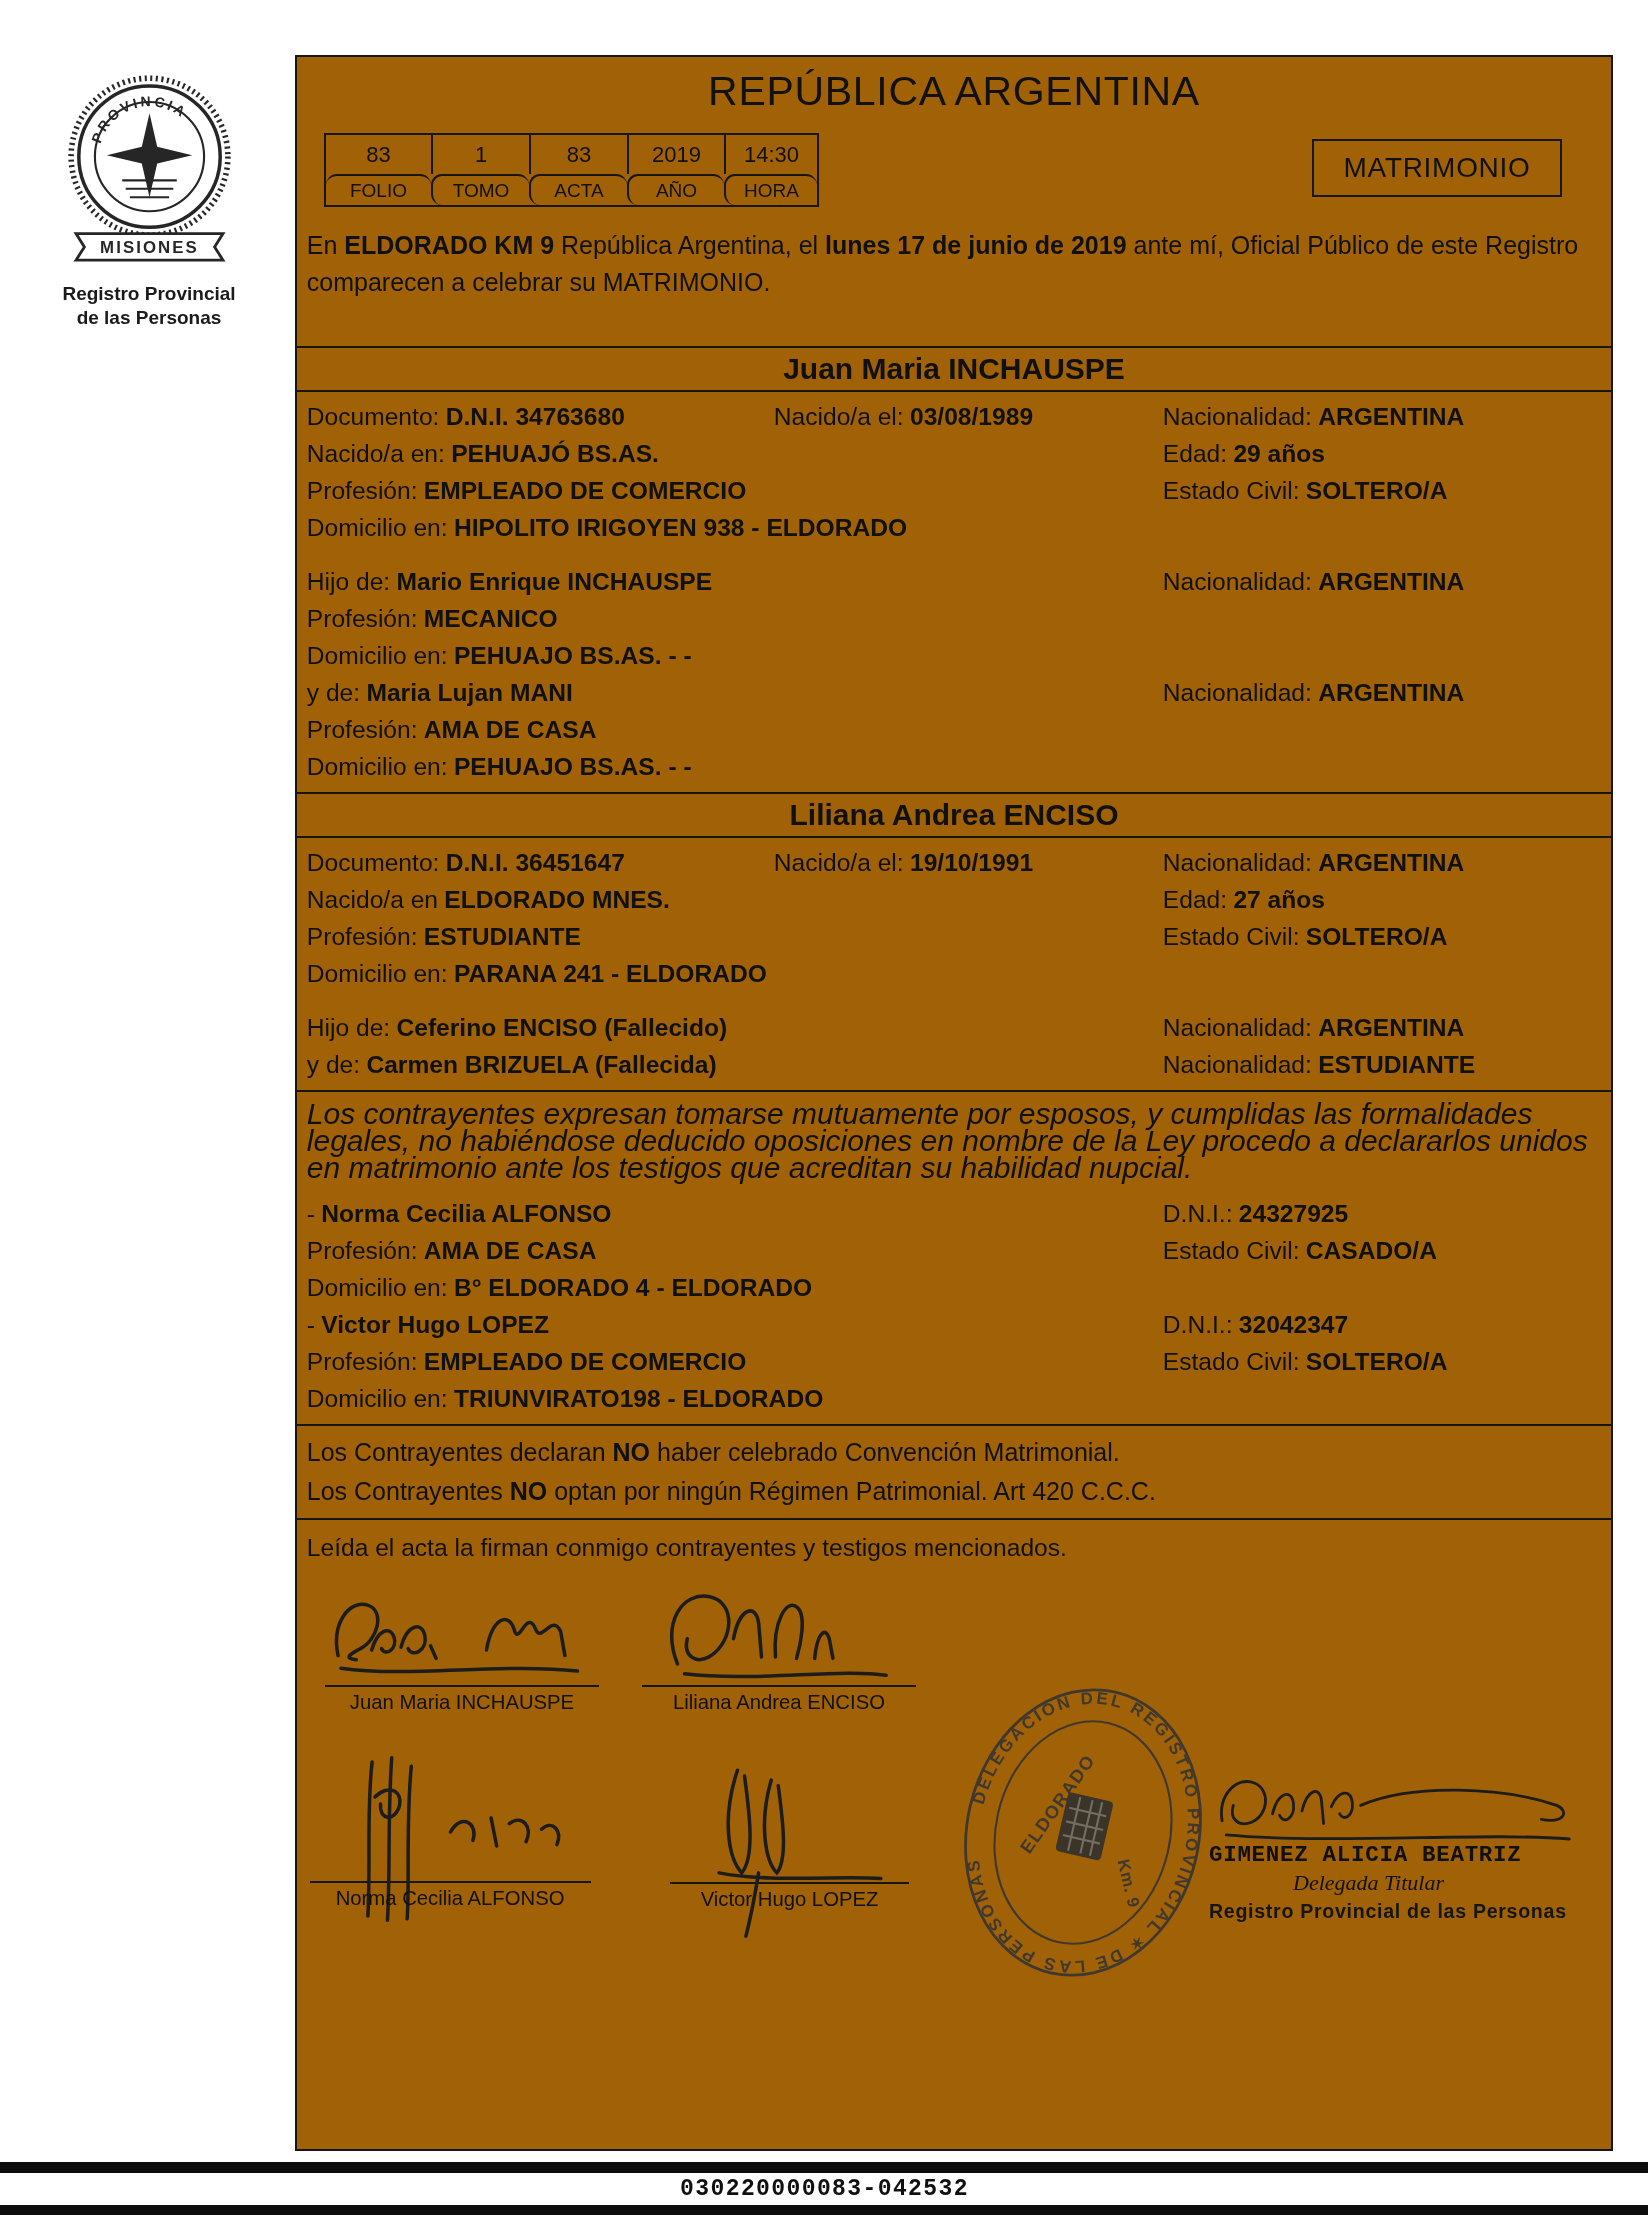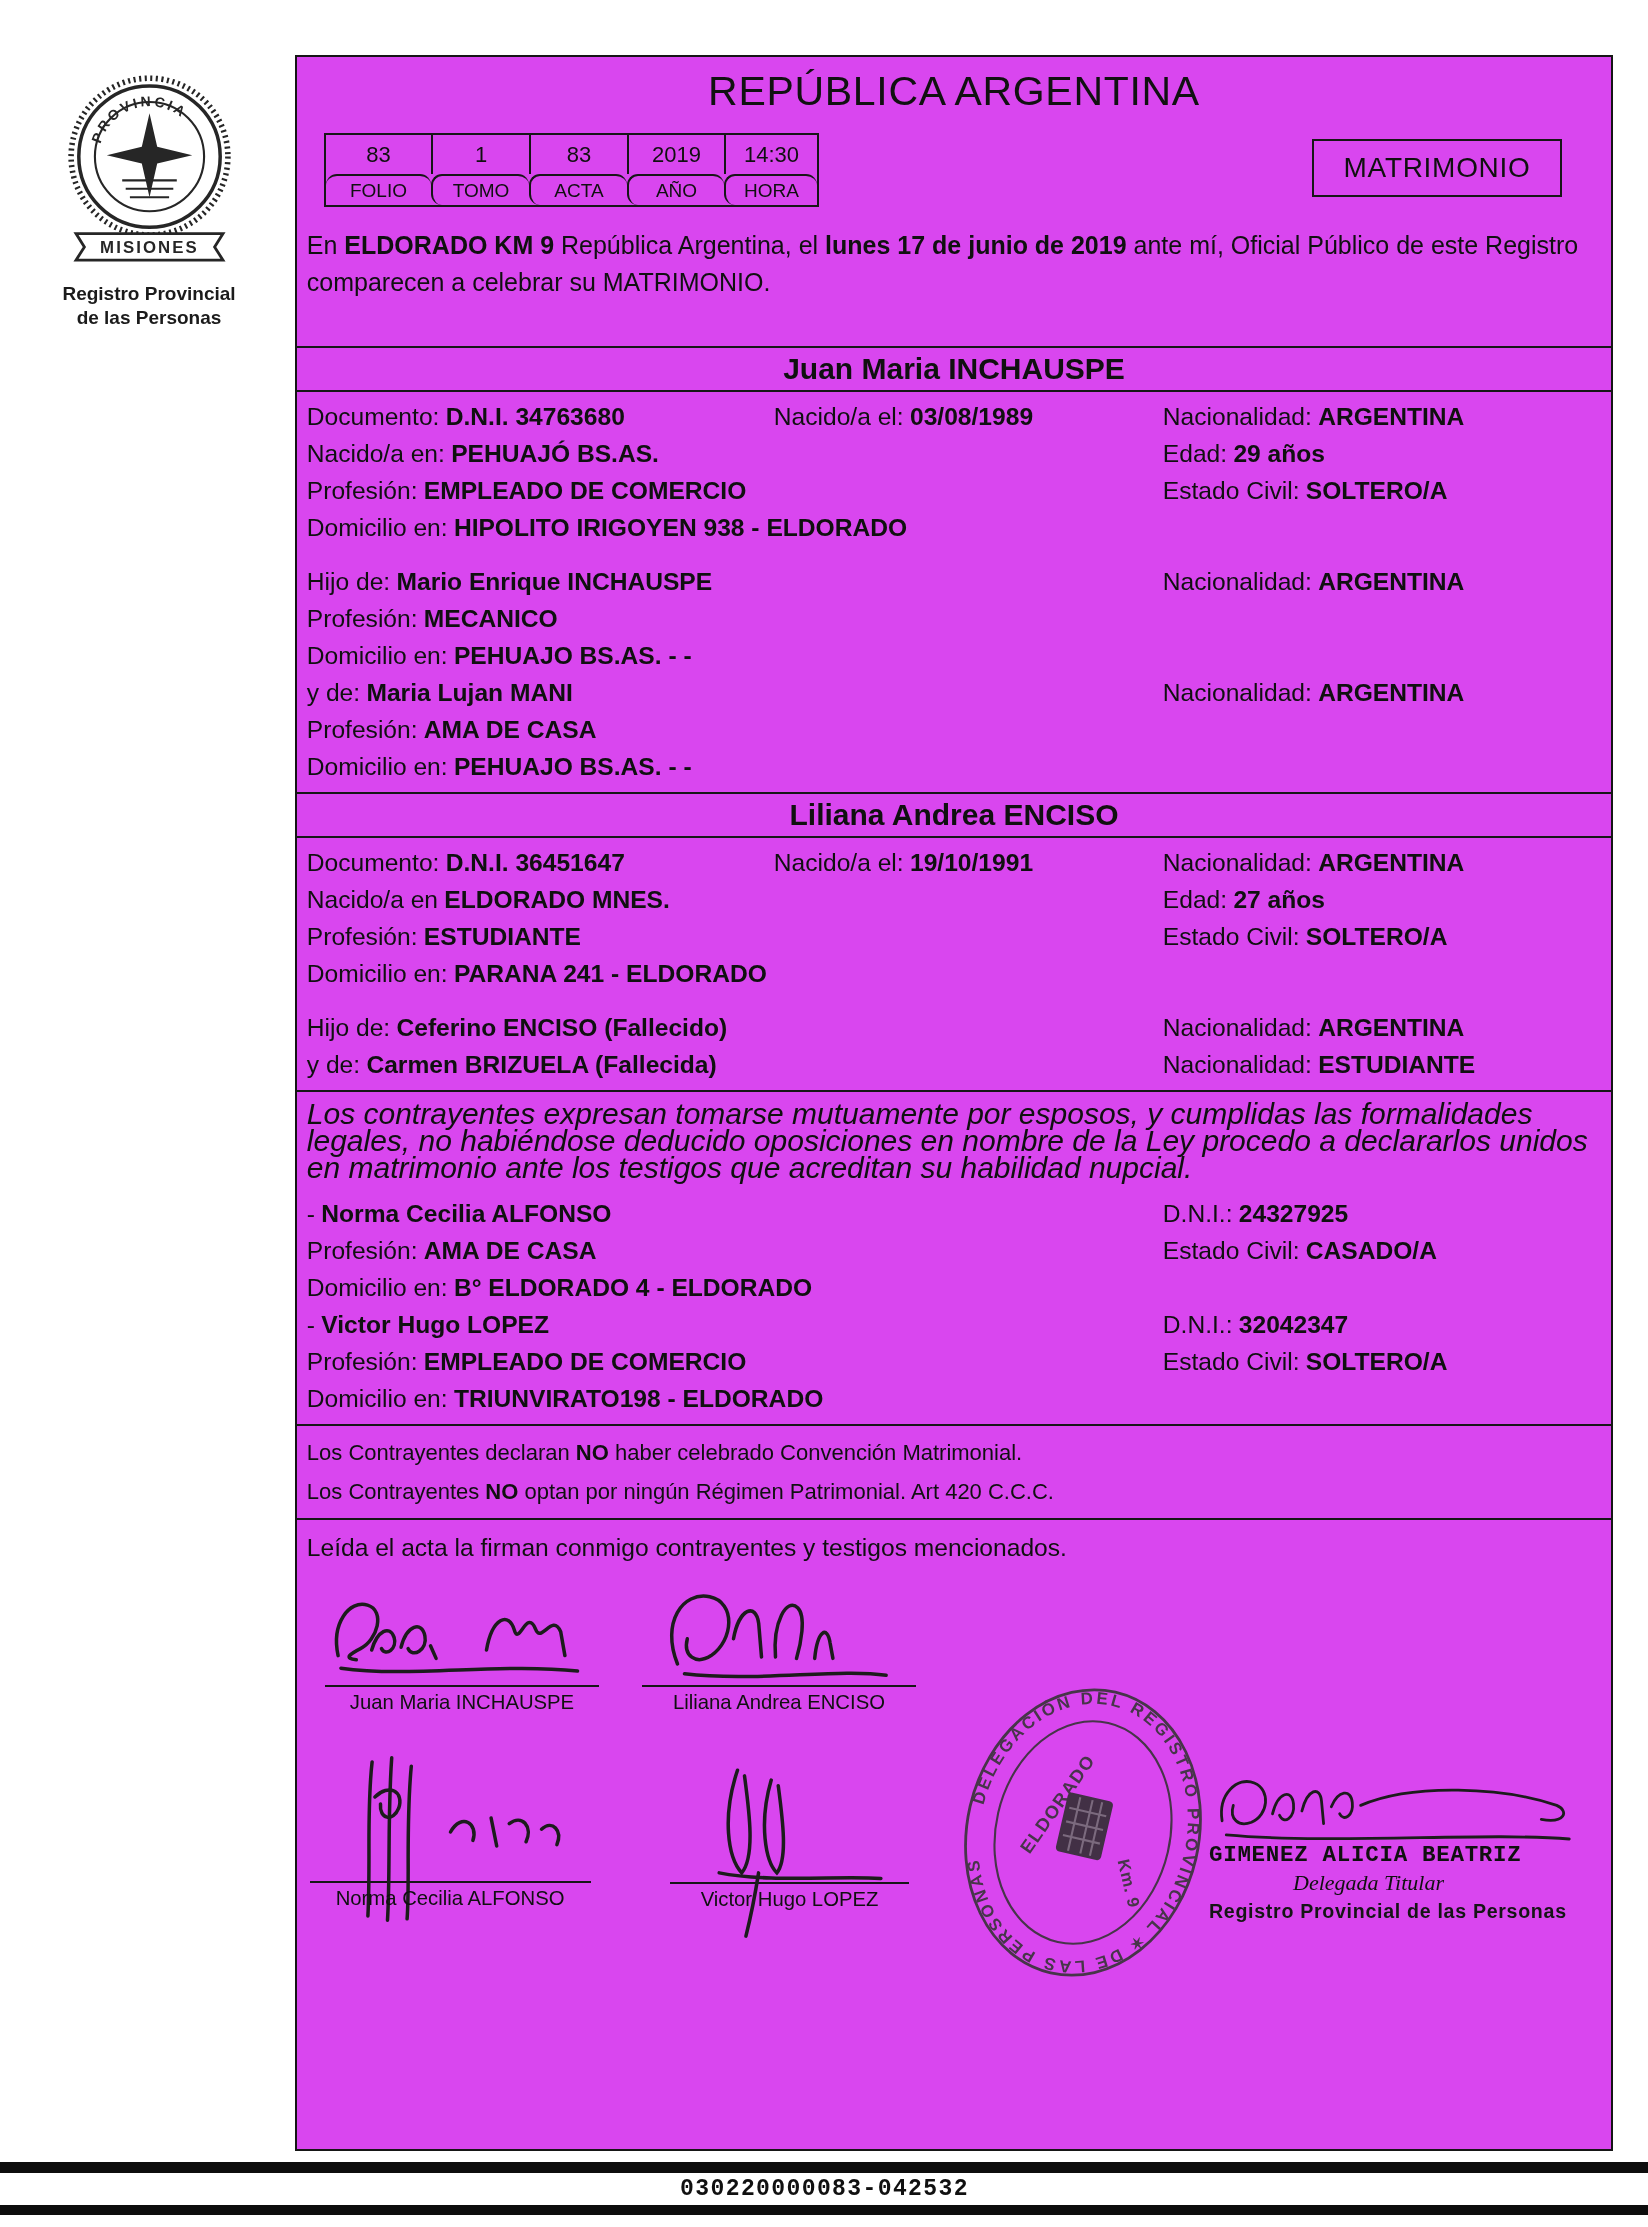--- a/index.html
+++ b/index.html
@@ -6,41 +6,41 @@
   html,body{background:#e9e9e9;}
   body{width:1649px;height:2227px;position:relative;font-family:"Liberation Sans",sans-serif;color:#101010;}
   .page{position:absolute;inset:0;background:#ffffff;}
 
   
   .left-col{position:absolute;left:41px;top:67px;width:216px;text-align:center;}
   .seal-svg{width:191px;height:210px;}
   .seal-caption{margin-top:2.8px;font-size:19px;font-weight:700;line-height:24px;color:#1b1b1b;}
 
   
-  .doc-box{position:absolute;left:295px;top:55px;width:1318px;height:2096px;border:2.8px solid #161616;overflow:hidden;background:#d946ef;}
+  .doc-box{position:absolute;left:295px;top:55px;width:1318px;height:2096px;border:2.8px solid #161616;overflow:hidden;background:#a16207;}
   .title{text-align:center;font-size:41px;letter-spacing:0.7px;padding-top:11.2px;color:#111;}
   .header-row{display:flex;justify-content:space-between;align-items:flex-start;padding:18px 49px 0 27px;}
   .folio-table{border:2.1px solid #161616;font-size:22px;}
   .ft-row{display:grid;grid-template-columns:105px 98px 98px 97px 93px;}
   .ft-cell{border-left:2.1px solid #161616;text-align:center;padding:7px 0 5.6px;}
   .ft-row .ft-cell:first-child{border-left:none;}
   .ft-labels .ft-cell{border-top:2.1px solid #161616;font-size:19px;padding:4.2px 0 3.5px;border-radius:11px;}
   .matrimonio-box{border:2.1px solid #161616;font-size:28px;padding:11.2px 29.5px;letter-spacing:0.7px;margin-top:5.6px;}
   .intro{padding:19.6px 9.8px 0;font-size:25px;line-height:37px;margin-bottom:45px;}
   .rule{border-top:2.1px solid #161616;}
   .section-name{text-align:center;font-size:30px;font-weight:700;padding:3.5px 0 4.9px;}
   .block{padding:5.6px 9.8px 7px;}
   .row{font-size:24.6px;line-height:37px;}
   .r3{display:grid;grid-template-columns:467px 389px auto;}
   .r2{display:grid;grid-template-columns:856px auto;}
   .lbl{margin-right:6.3px;}
   .val{font-weight:700;text-align:center;}
   .gap{height:17px;}
   .para{padding:8.4px 9.8px;font-size:30px;line-height:27px;font-style:italic;}
-  .conv{padding:7px 9.8px;font-size:22px;line-height:39px;}
+  .conv{padding:7px 9.8px;font-size:25px;line-height:39px;}
   .closing{padding:9.8px 9.8px 7px;font-size:24.6px;line-height:36px;}
 
   
   .sig-area{position:relative;height:519px;}
   .sig{position:absolute;text-align:center;}
   .sig svg{display:block;overflow:visible;}
   .sig svg path{fill:none;stroke:#1c1c1c;stroke-width:5;stroke-linecap:round;}
   .sig-line{border-top:2.1px solid #161616;}
   .sig-name{font-size:20.3px;padding-top:4.2px;}
   .sig-groom{left:28px;top:7px;width:274px;}

